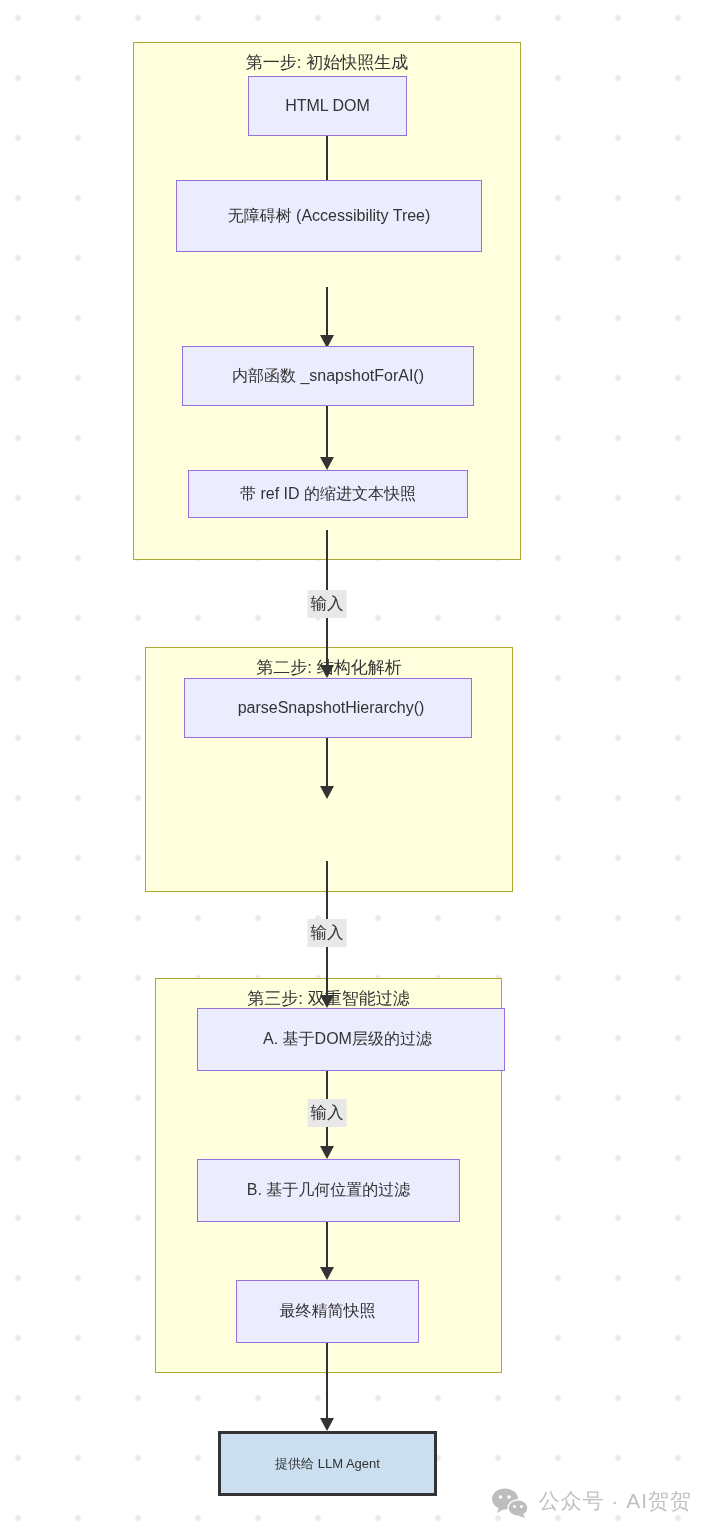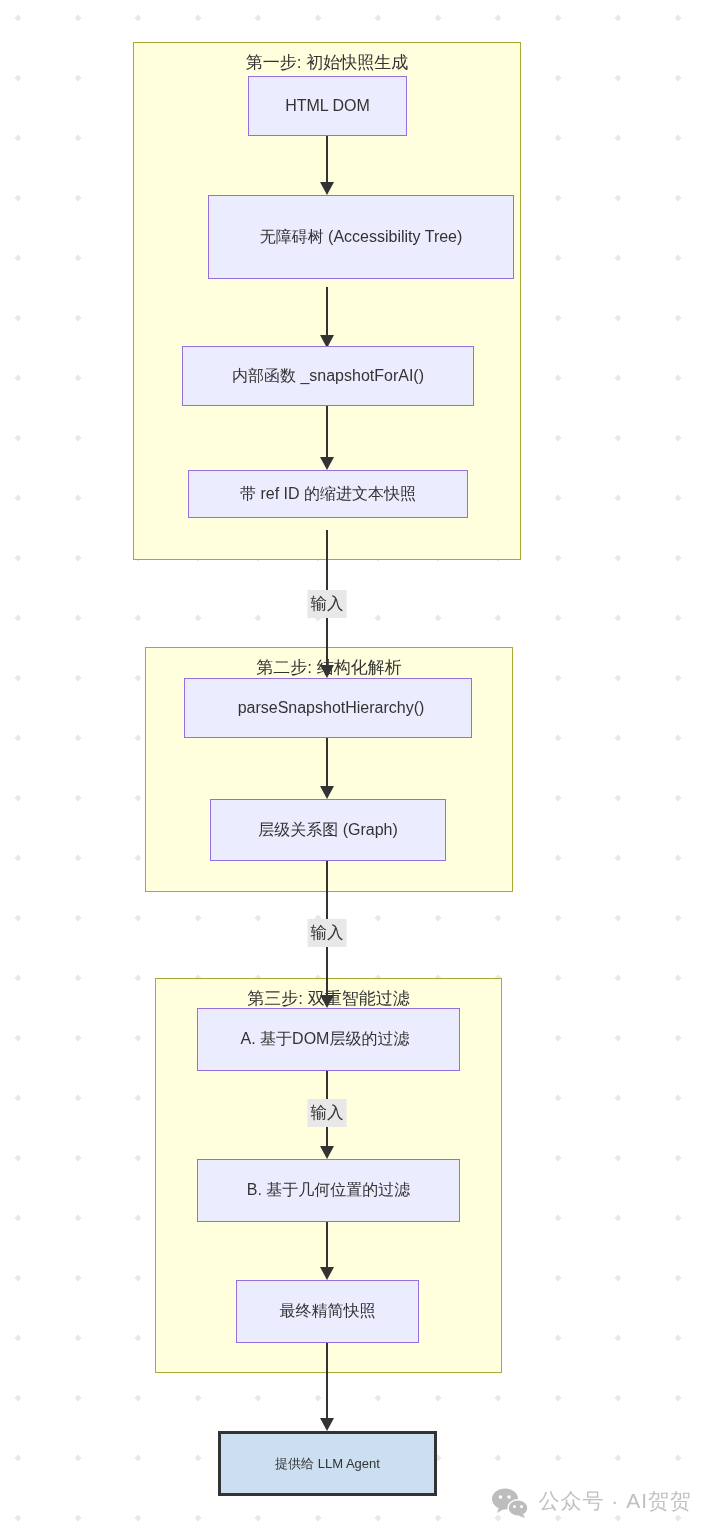--- a/index.html
+++ b/index.html
@@ -139,28 +139,27 @@
   <div class="arrowhead" style="top:1267px;"></div>
 
   <div class="edge-line" style="top:1343px; height:77px;"></div>
   <div class="arrowhead" style="top:1418px;"></div>
 
   <div class="edge-label" style="top:590px;">输入</div>
   <div class="edge-label" style="top:919px;">输入</div>
   <div class="edge-label" style="top:1099px;">输入</div>
 
   <div class="node" style="left:248px; top:76px; width:159px; height:60px;text-align:center;">HTML DOM</div>
-  <div class="node" style="left:176px; top:195px; width:306px; height:84px;margin-left:32px;">无障碍树 (Accessibility Tree)</div>
+  <div class="node" style="left:176px; top:180px; width:306px; height:72px;">无障碍树 (Accessibility Tree)</div>
   <div class="node" style="left:182px; top:346px; width:292px; height:60px;">内部函数 _snapshotForAI()</div>
   <div class="node" style="left:188px; top:470px; width:280px; height:48px;">带 ref ID 的缩进文本快照</div>
 
   <div class="node" style="left:184px; top:678px; width:288px; height:60px;padding-left:20px;">parseSnapshotHierarchy()</div>
-  <div class="node" style="left:210px; top:799px; width:236px; height:62px;">层级关系图 (Graph)</div>
 
-  <div class="node" style="left:197px; top:1008px; width:263px; height:63px;padding-left:7px;">A. 基于DOM层级的过滤</div>
+  <div class="node" style="left:197px; top:1008px; width:308px; height:63px;padding-left:7px;">A. 基于DOM层级的过滤</div>
   <div class="node" style="left:197px; top:1159px; width:263px; height:63px;">B. 基于几何位置的过滤</div>
   <div class="node" style="left:236px; top:1280px; width:183px; height:63px;">最终精简快照</div>
 
   <div class="node node-final" style="left:218px; top:1431px; width:219px; height:65px;">提供给 LLM Agent</div>
 
   <div class="watermark">
     <svg class="wechat-icon" viewBox="0 0 38 32">
       <ellipse cx="14" cy="12" rx="13" ry="10.5" fill="#bdbdbd"></ellipse>
       <path d="M8 20 L6 26 L13 22 Z" fill="#bdbdbd"></path>
       <circle cx="9.5" cy="10" r="1.8" fill="#ffffff"></circle>

